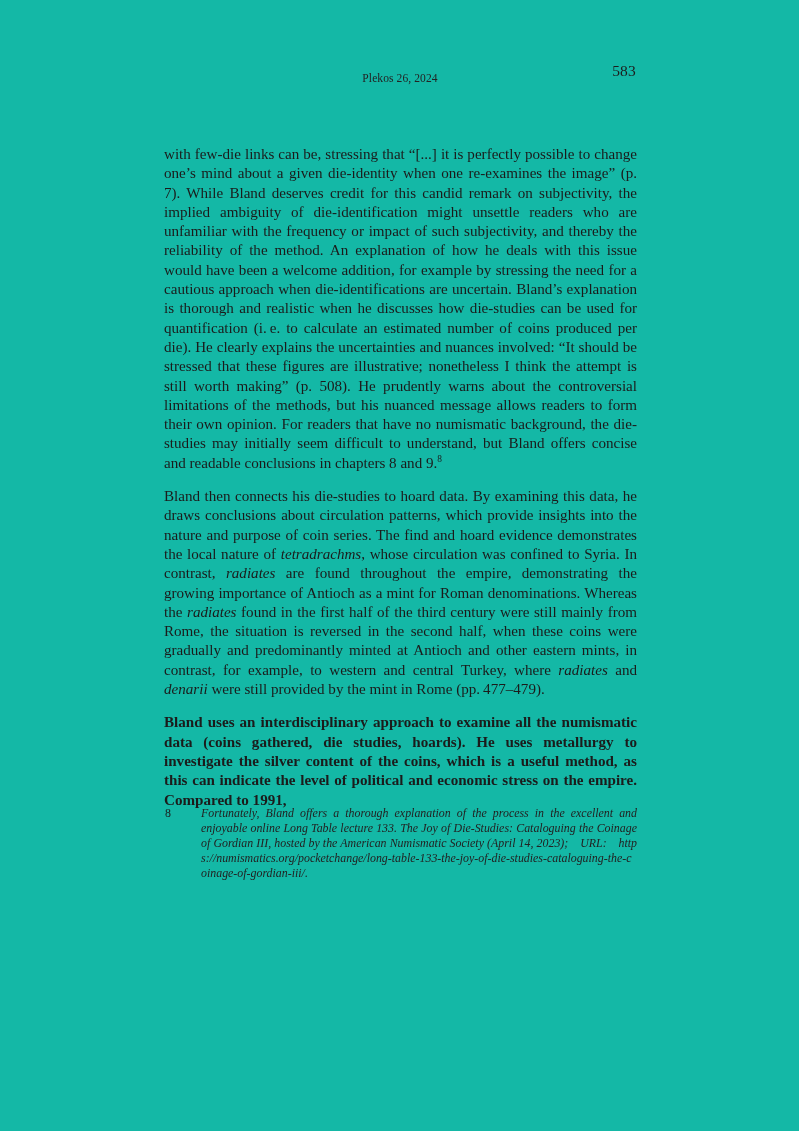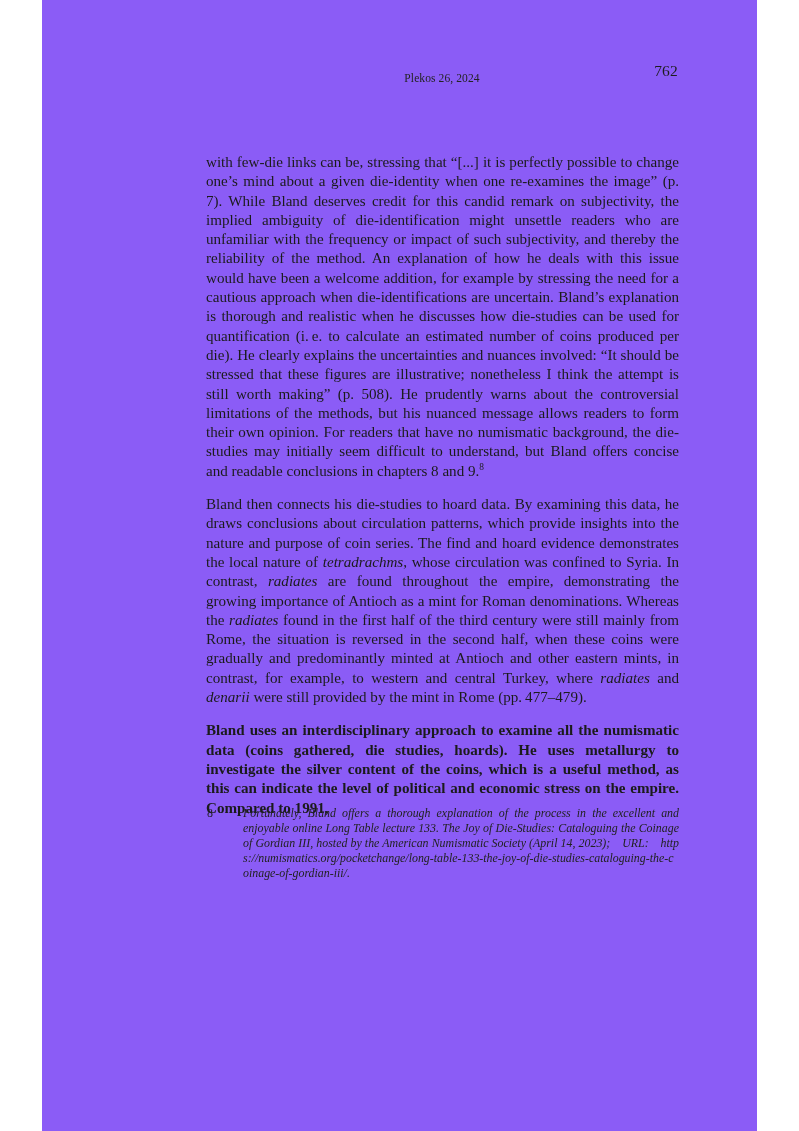--- a/index.html
+++ b/index.html
@@ -7,24 +7,24 @@
     margin: 0;
     padding: 0;
     background: #ffffff;
   }
   body {
     font-family: "Liberation Serif", "DejaVu Serif", serif;
     color: #1a1a1a;
   }
   .page {
     position: relative;
-    width: 715px;
+    width: 799px;
     height: 1131px;
     margin: 0 auto;
-    background: #8b5cf6;
+    background: #14b8a6;
     overflow: hidden;
     box-sizing: border-box;
   }
 
   
   .running-head {
     position: absolute;
     left: 164px;
     top: 72px;
     width: 472px;
@@ -51,21 +51,21 @@
   }
 
   
   .textblock {
     position: absolute;
     left: 164px;
     top: 145px;
     width: 473px;
   }
   .para {
-    margin: 8px 0 14px 0;
+    margin: 0 0 14px 0;
     font-size: 15.1px;
     line-height: 19.3px;
     text-align: justify;
     text-justify: inter-word;
     hyphens: manual;
     color: #1b1b1b;
     text-indent: 0;
   }
   .para:last-child {
     margin-bottom: 0;
@@ -110,21 +110,21 @@
     word-break: break-all;
   }
 </style>
 </head>
 <body>
 
 <div class="page">
 
   <div class="running-head">
     <div class="journal">Plekos 26, 2024</div>
-    <div class="folio">762</div>
+    <div class="folio">583</div>
   </div>
 
   <div class="textblock">
 
     <p class="para"><span>with few-die links can be, stressing that “[...] it is perfectly possible to change one’s mind about a given die-identity when one re-examines the image” (p. 7). While Bland deserves credit for this candid remark on subjectivity, the implied ambiguity of die-identification might unsettle readers who are unfamiliar with the frequency or impact of such subjectivity, and thereby the reliability of the method. An explanation of how he deals with this issue would have been a welcome addition, for example by stressing the need for a cautious approach when die-identifications are uncertain. Bland’s explanation is thorough and realistic when he discusses how die-studies can be used for quantification (i. e. to calculate an estimated number of coins produced per die). He clearly explains the uncertainties and nuances involved: “It should be stressed that these figures are illustrative; nonetheless I think the attempt is still worth making” (p. 508). He prudently warns about the controversial limitations of the methods, but his nuanced message allows readers to form their own opinion. For readers that have no numismatic background, the die-studies may initially seem difficult to understand, but Bland offers concise and readable conclusions in chapters 8 and 9.</span><sup class="fnmark">8</sup></p>
 
     <p class="para"><span><span>Bland then connects his die-studies to hoard data. By examining this data, he draws conclusions about circulation patterns, which provide insights into the nature and purpose of coin series. The find and hoard evidence demonstrates the local nature of </span><i>tetradrachms</i><span>, whose circulation was confined to Syria. In contrast, </span><i>radiates</i><span> are found throughout the empire, demonstrating the growing importance of Antioch as a mint for Roman denominations. Whereas the </span><i>radiates</i><span> found in the first half of the third century were still mainly from Rome, the situation is reversed in the second half, when these coins were gradually and predominantly minted at Antioch and other eastern mints, in contrast, for example, to western and central Turkey, where </span><i>radiates</i><span> and </span><i>denarii</i><span> were still provided by the mint in Rome (pp. 477–479).</span></span></p>
 
     <p class="para">Bland uses an interdisciplinary approach to examine all the numismatic data (coins gathered, die studies, hoards). He uses metallurgy to investigate the silver content of the coins, which is a useful method, as this can indicate the level of political and economic stress on the empire. Compared to 1991,</p>
 

